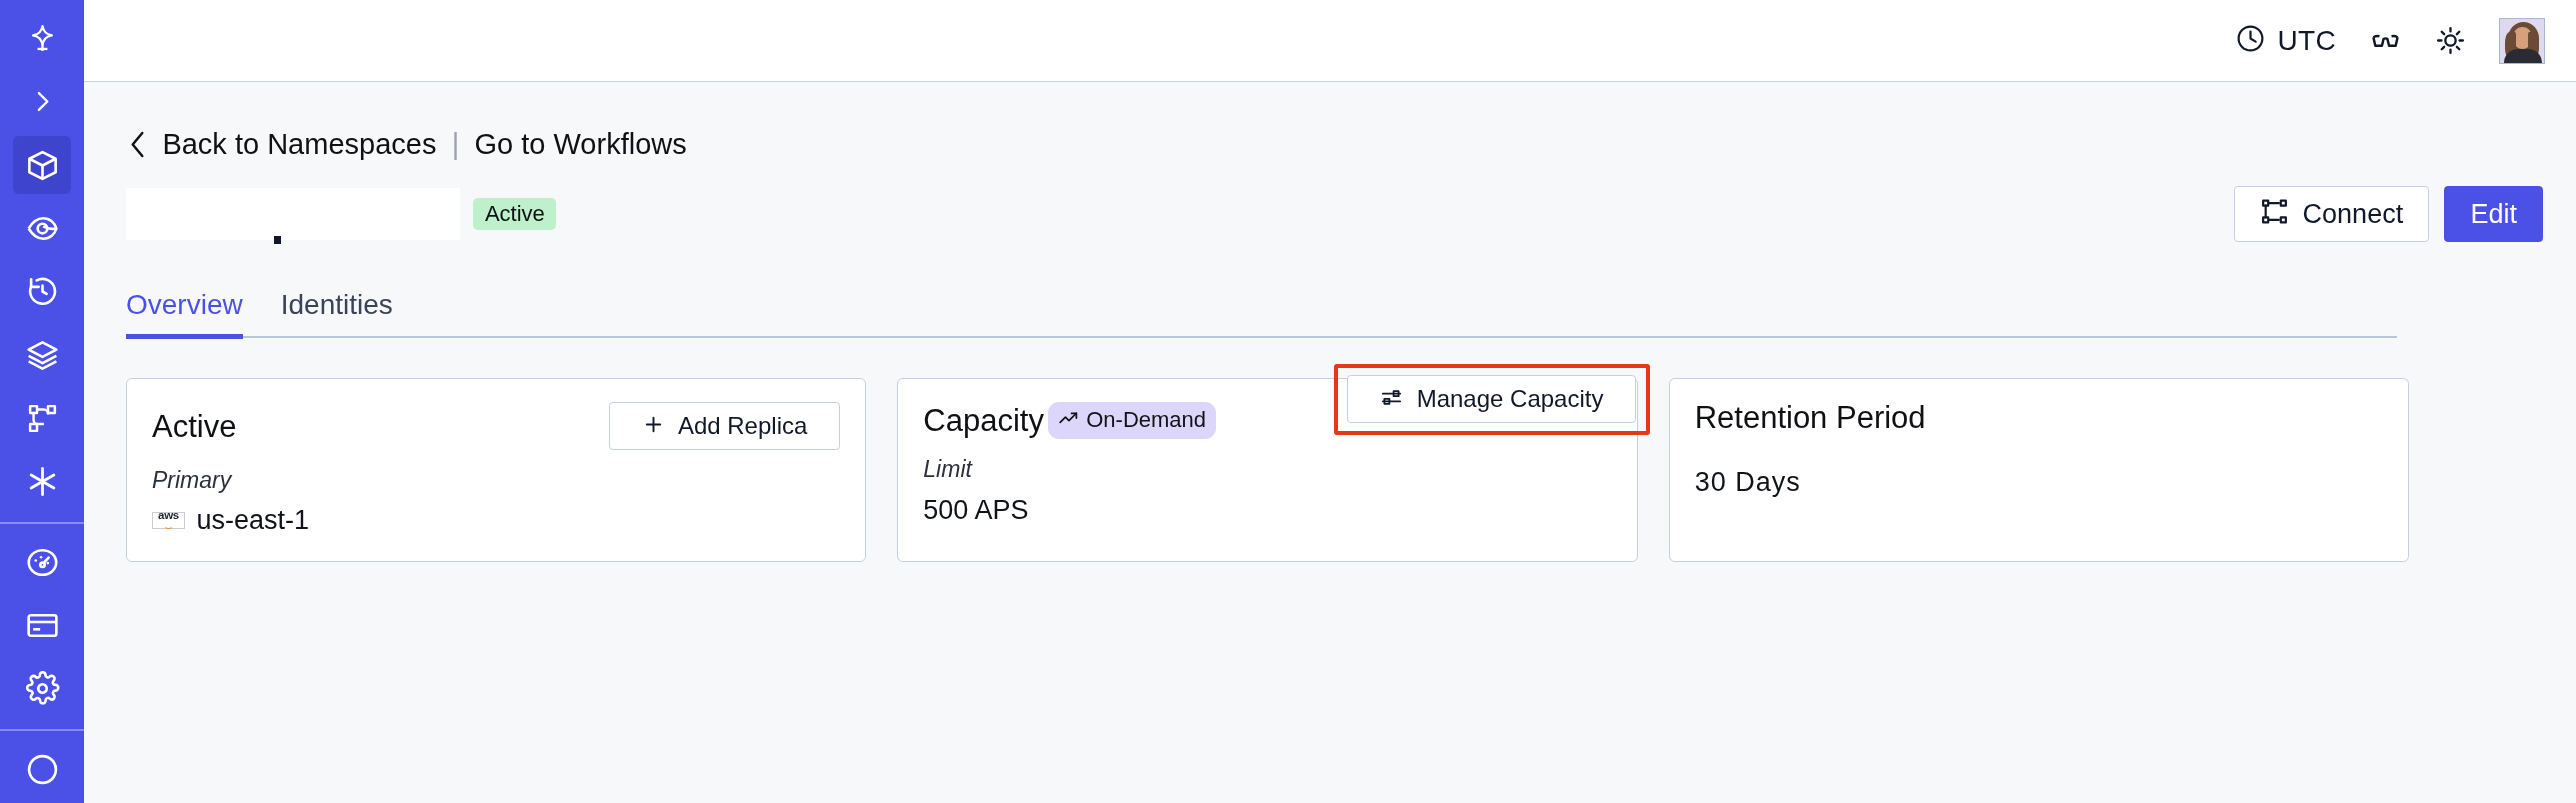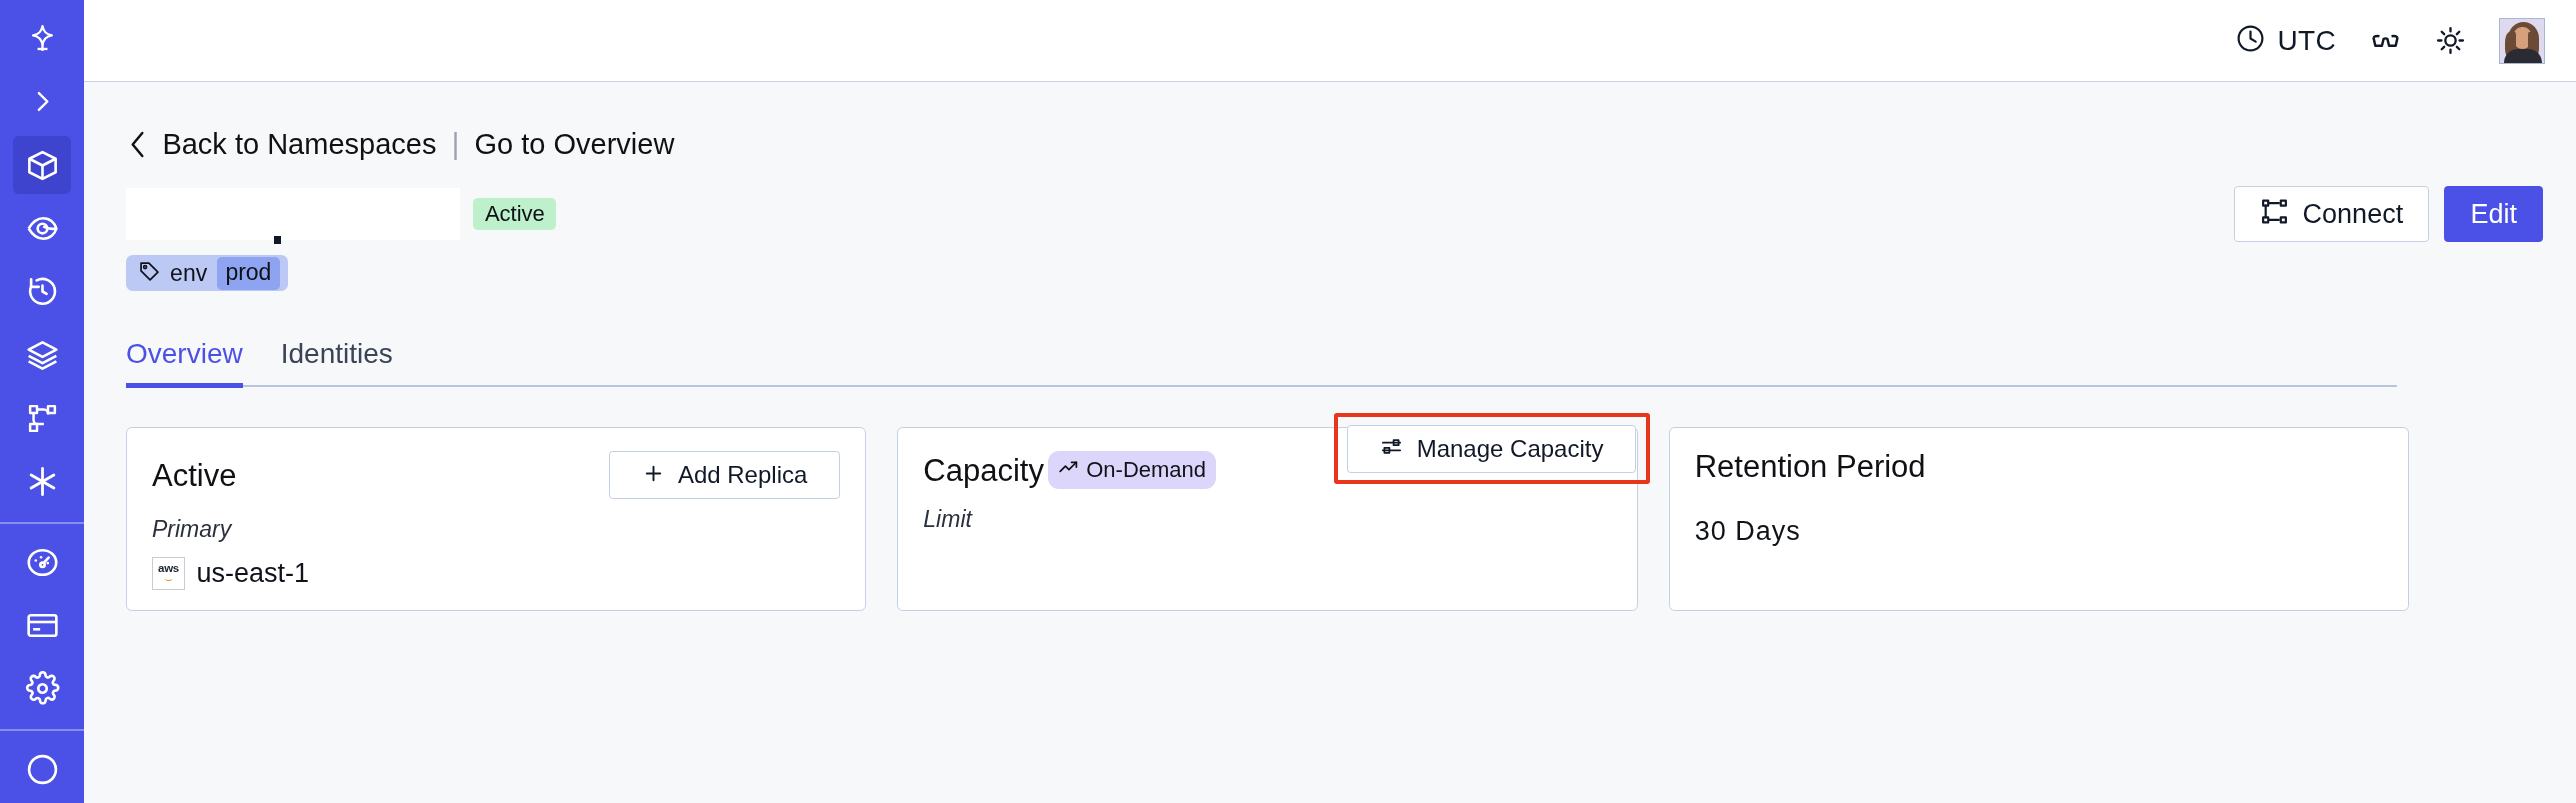--- a/index.html
+++ b/index.html
@@ -194,21 +194,21 @@
     border: 4.8px solid #e8361c; border-radius: 2.9px;
     padding: 7.7px 9.6px;
   }
   .redbox .btn-card { margin: 0; }
 
   .card-sub { font-size: 23px; color: #2b313c; margin-top: 19px; line-height: 1; font-style: italic; }
   .card-value { font-size: 27px; color: #10131a; margin-top: 15.3px; line-height: 1; display: flex; align-items: center; gap: 11.5px; }
   .retention-value { font-size: 27px; color: #10131a; margin-top: 36px; line-height: 1; letter-spacing: 1px; }
 
   .aws-badge {
-    width: 33px; height: 33px;
+    width: 33px; height: 17px;
     border: 1px solid #c9ccd2; background: #fff;
     display: flex; flex-direction: column; align-items: center; justify-content: center;
     flex: 0 0 33px;
   }
   .aws-text { font-size: 11.5px; font-weight: bold; color: #1b2430; line-height: 1; letter-spacing: -0.3px; }
   .aws-smile { font-size: 12.5px; color: #f0962c; line-height: .7; margin-top: 1px; }
 </style>
 </head>
 <body>
 
@@ -360,21 +360,21 @@
     <main class="content">
 
       <div class="breadcrumb">
         <span class="chev">
           <svg width="23" height="33" viewBox="0 0 24 34" fill="none" stroke="#0f1115" stroke-width="2.6" stroke-linecap="round" stroke-linejoin="round">
             <polyline points="17 5 7 17 17 29"></polyline>
           </svg>
         </span>
         <span class="crumb-link">Back to Namespaces</span>
         <span class="crumb-sep">|</span>
-        <span class="crumb-link">Go to Overview</span>
+        <span class="crumb-link">Go to Workflows</span>
       </div>
 
       <div class="title-row">
         <div class="title-mask">
           <span class="title-dot"></span>
         </div>
         <span class="status-badge">Active</span>
 
         <div class="title-actions">
           <button class="btn btn-connect">
@@ -391,32 +391,20 @@
             </span>
             <span>Connect</span>
           </button>
 
           <button class="btn btn-edit">
             <span>Edit</span>
           </button>
         </div>
       </div>
 
-      <div class="tag-row">
-        <div class="tag-chip">
-          <span>
-            <svg width="23" height="23" viewBox="0 0 24 24" fill="none" stroke="#10131a" stroke-width="1.8" stroke-linejoin="round">
-              <path d="M3.2 3.2 H11.4 L20.8 12.6 L12.6 20.8 L3.2 11.4 Z"></path>
-              <circle cx="7.4" cy="7.4" r="1.5"></circle>
-            </svg>
-          </span>
-          <span class="tag-key">env</span>
-          <span class="tag-val">prod</span>
-        </div>
-      </div>
 
       <div class="tabs">
         <div class="tab active">Overview</div>
         <div class="tab">Identities</div>
       </div>
 
       <div class="cards-wrap">
       <div class="cards">
 
         <section class="card card-region">
@@ -466,20 +454,21 @@
                       <rect x="14.2" y="5.4" width="5.2" height="5.2"></rect>
                       <rect x="4.6" y="13.4" width="5.2" height="5.2"></rect>
                     </svg>
                   </span>
                   <span>Manage Capacity</span>
                 </button>
               </div>
             </div>
           </div>
           <div class="card-sub">Limit</div>
+          <div class="card-value">500 APS</div>
         </section>
 
         <section class="card card-retention">
           <div class="card-head">
             <span class="card-title">Retention Period</span>
           </div>
           <div class="retention-value">30 Days</div>
         </section>
 
       </div>

